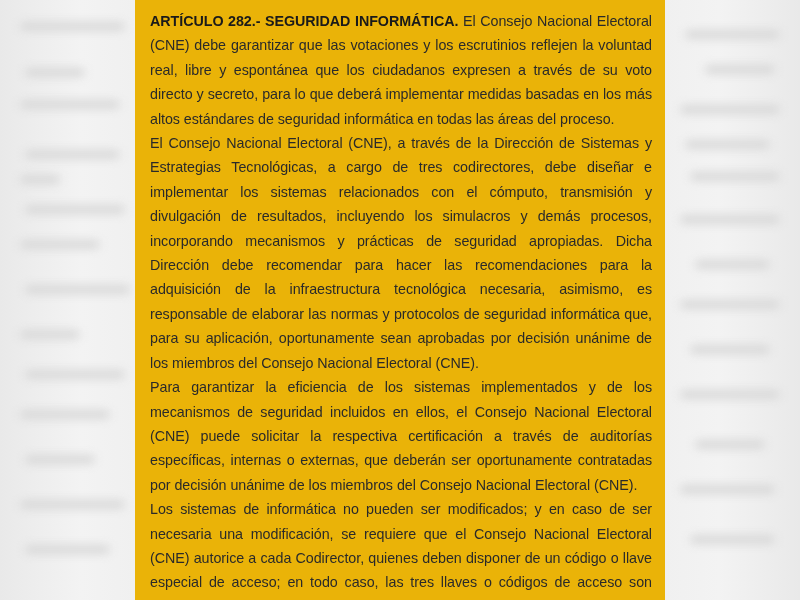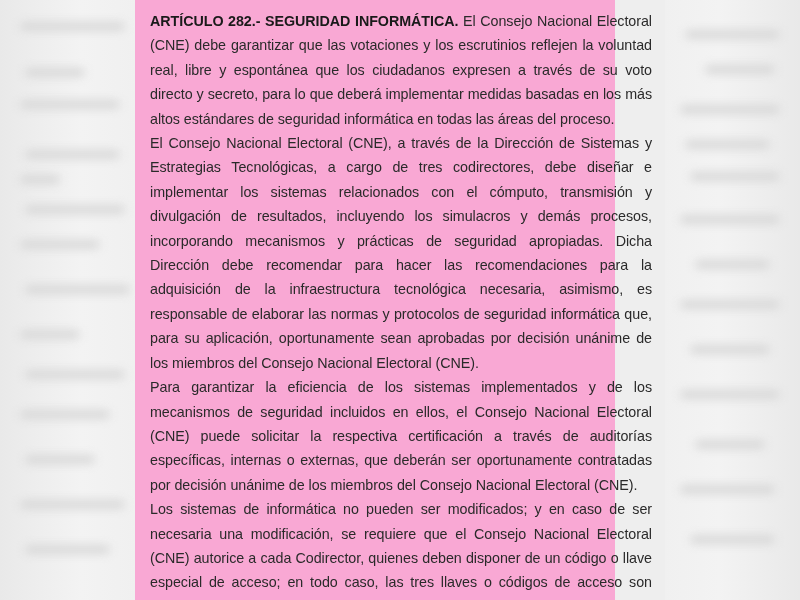--- a/index.html
+++ b/index.html
@@ -14,22 +14,22 @@
     background: #f1f1f1;
     overflow: hidden;
   }
   .side-left { left: 0; width: 135px; background: linear-gradient(90deg,#e9e9e9 0%,#f3f3f3 60%,#f0f0f0 100%); }
   .side-right { left: 665px; width: 135px; background: linear-gradient(90deg,#f0f0f0 0%,#f3f3f3 40%,#e9e9e9 100%); }
   .blur-line {
     position: absolute; height: 9px; border-radius: 5px;
     background: #d6d6d6; filter: blur(5px); opacity: 0.9;
   }
   .page {
-    position: absolute; left: 135px; top: 0; width: 480px; height: 600px;
-    background: #f9a8d4;
+    position: absolute; left: 135px; top: 0; width: 530px; height: 600px;
+    background: #eab308;
   }
   .text {
     position: absolute; left: 15px; top: 9px; width: 502px;
     font-size: 14.3px; line-height: 24.4px; color: #2a2a2a;
     text-align: justify;
     letter-spacing: -0.05px;
   }
   .para { margin: 0; text-align: justify; }
   .heading { font-weight: bold; color: #1a1a1a; }
 </style>

